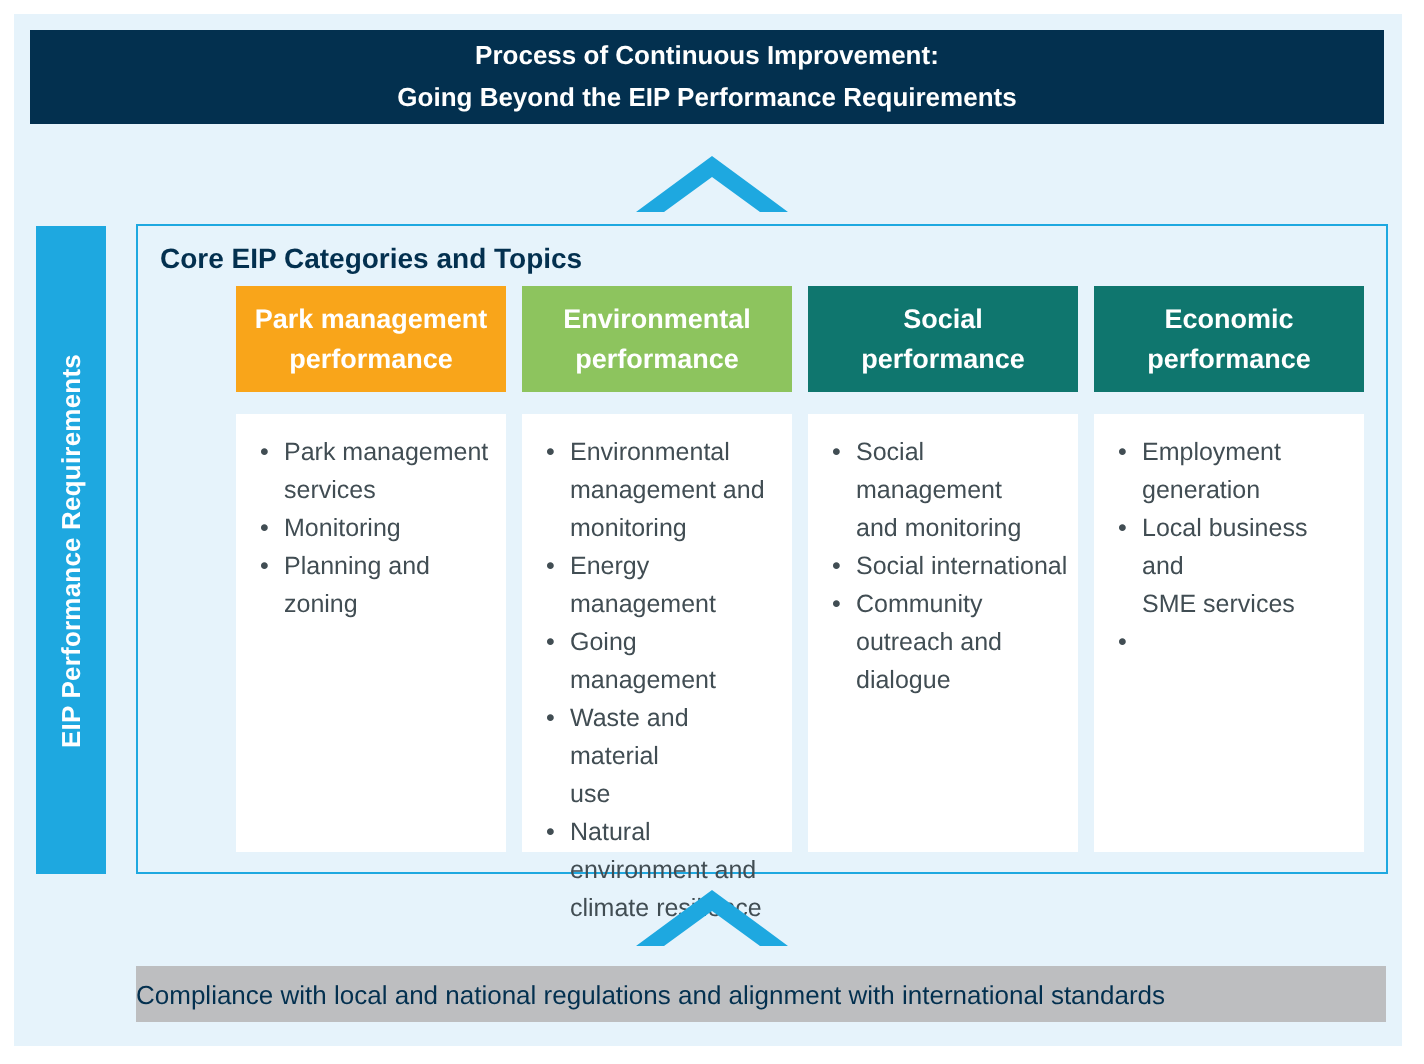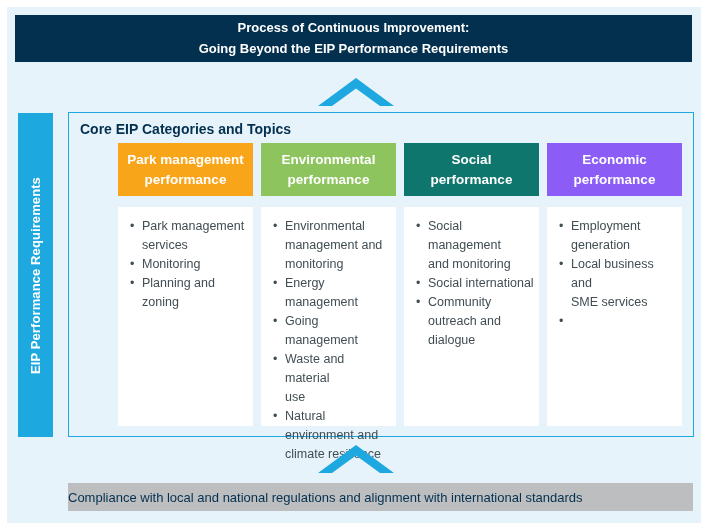--- a/index.html
+++ b/index.html
@@ -208,21 +208,21 @@
               </div>
               <div class="topic-item">
                 <span class="bullet">•</span>
                 <span class="topic-text">Community
 outreach and
 dialogue</span>
               </div>
             </div>
           </div>
           <div class="column">
-            <div class="col-header" style="background: #8b5cf6;">Economic
+            <div class="col-header" style="background: #0f766e;">Economic
 performance</div>
             <div class="col-card">
               <div class="topic-item">
                 <span class="bullet">•</span>
                 <span class="topic-text">Employment
 generation</span>
               </div>
               <div class="topic-item">
                 <span class="bullet">•</span>
                 <span class="topic-text">Local business and

